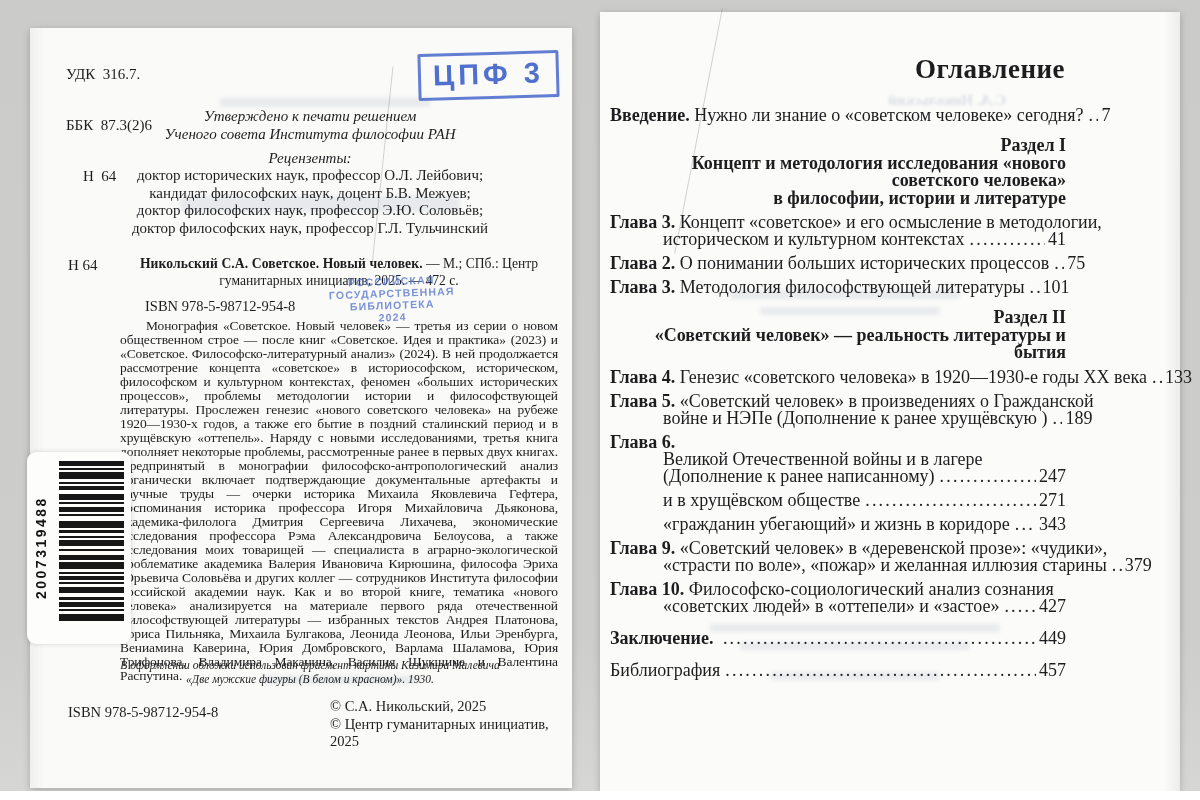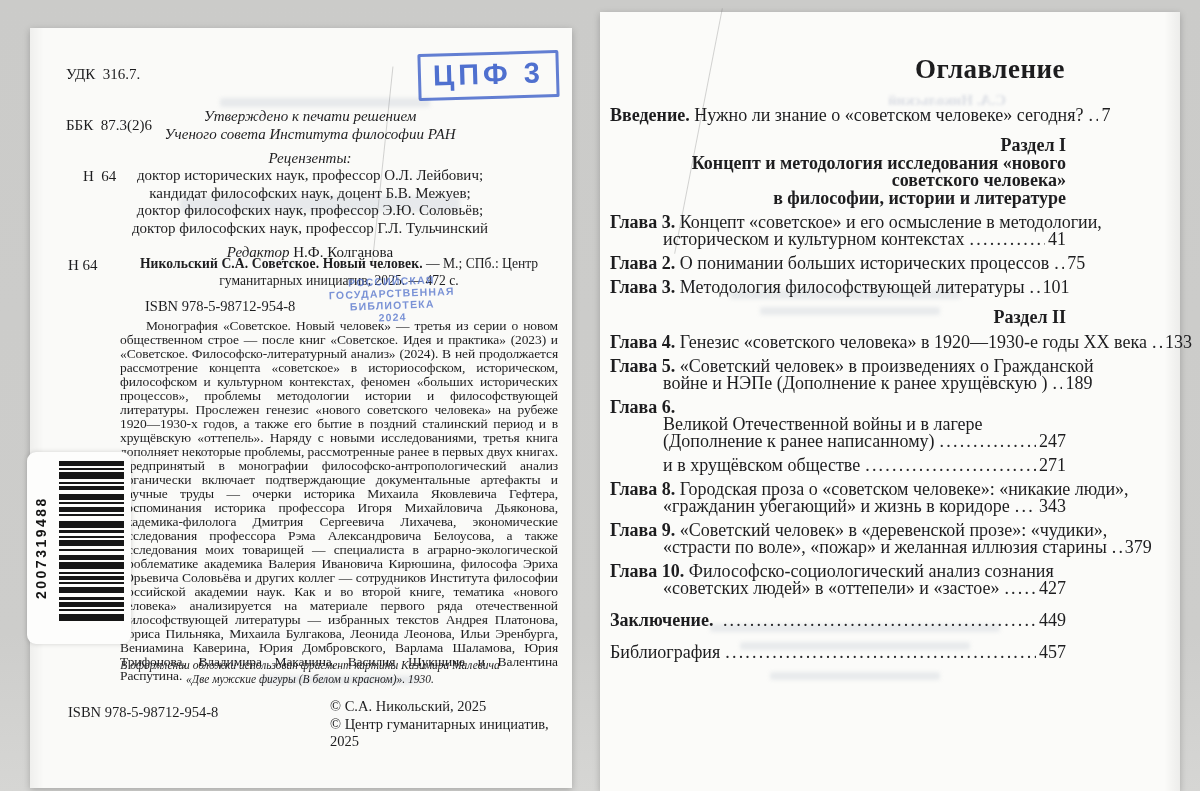--- a/index.html
+++ b/index.html
@@ -108,21 +108,20 @@
     </div>
 
     <div class="abs center-col" style="top:139px;">
         <div>доктор исторических наук, профессор О.Л. Лейбович;</div>
         <div>кандидат философских наук, доцент Б.В. Межуев;</div>
         <div>доктор философских наук, профессор Э.Ю. Соловьёв;</div>
         <div>доктор философских наук, профессор Г.Л. Тульчинский</div>
       </div>
     <div class="abs center-col it" style="top:122px;">Рецензенты:</div>
 
-    <div class="abs center-col" style="top:216px;"><span class="it">Редактор</span><span> Н.Ф. Колганова</span></div>
 
     <div class="abs bib-code">Н  64</div>
     <div class="abs bib-entry"><b>Никольский С.А. Советское. Новый человек.</b><span> — М.; СПб.: Центр гуманитарных инициатив, 2025. — 472 с.</span></div>
 
     <div class="abs isbn-mid">ISBN 978-5-98712-954-8</div>
 
     <div class="abs stamp-rgb">
       <div>РОССИЙСКАЯ</div>
       <div>ГОСУДАРСТВЕННАЯ</div>
       <div>БИБЛИОТЕКА</div>
@@ -219,20 +218,21 @@
         <div class="toc-entry">
           <div class="toc-line">
             <span class="prefix">Глава 3. </span>
             <span class="txt">Методология философствующей литературы</span>
             <span class="leader">........................................................................................................................</span>
             <span class="pagenum">101</span>
           </div>
         </div>
         <div class="toc-section">
           <div>Раздел II</div>
+          <div>«Советский человек» — реальность литературы и бытия</div>
         </div>
         <div class="toc-entry">
           <div class="toc-line">
             <span class="prefix">Глава 4. </span>
             <span class="txt">Генезис «советского человека» в 1920—1930-е годы XX века</span>
             <span class="leader">........................................................................................................................</span>
             <span class="pagenum">133</span>
           </div>
         </div>
         <div class="toc-entry">
@@ -260,24 +260,20 @@
           </div>
         </div>
         <div class="toc-entry">
           <div class="toc-line cont">
             <span class="txt">и в хрущёвском обществе</span>
             <span class="leader">........................................................................................................................</span>
             <span class="pagenum">271</span>
           </div>
         </div>
         <div class="toc-entry">
-          <div class="toc-line">
-            <span class="prefix">Глава 8. </span>
-            <span class="txt">Городская проза о «советском человеке»: «никакие люди»,</span>
-          </div>
           <div class="toc-line cont">
             <span class="txt">«гражданин убегающий» и жизнь в коридоре</span>
             <span class="leader">........................................................................................................................</span>
             <span class="pagenum">343</span>
           </div>
         </div>
         <div class="toc-entry">
           <div class="toc-line">
             <span class="prefix">Глава 9. </span>
             <span class="txt">«Советский человек» в «деревенской прозе»: «чудики»,</span>

